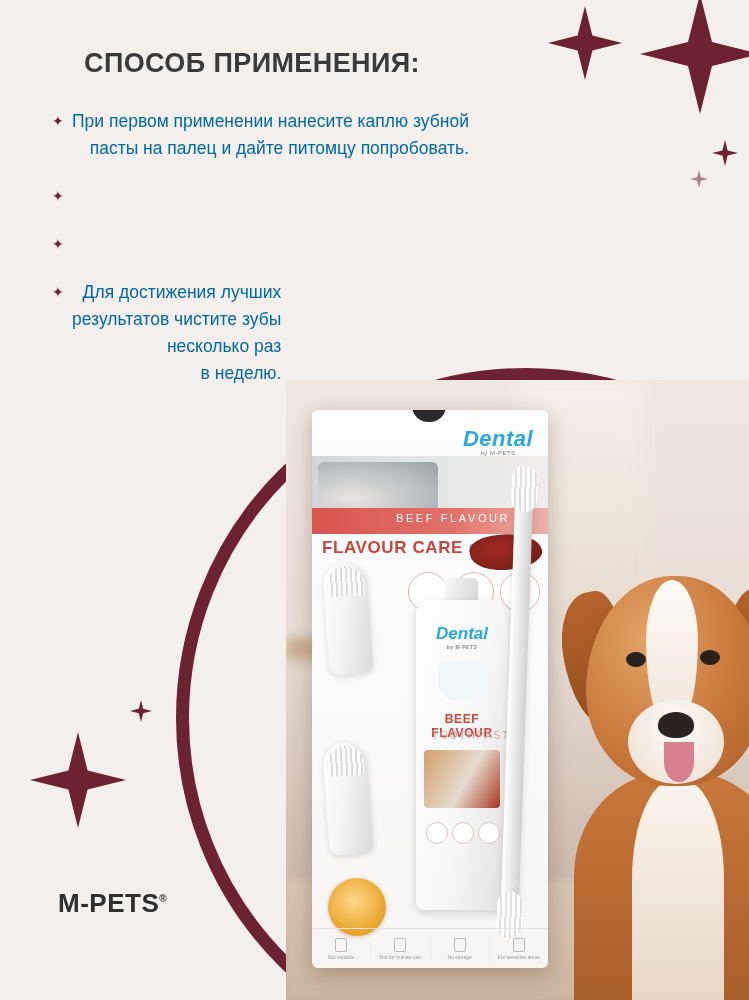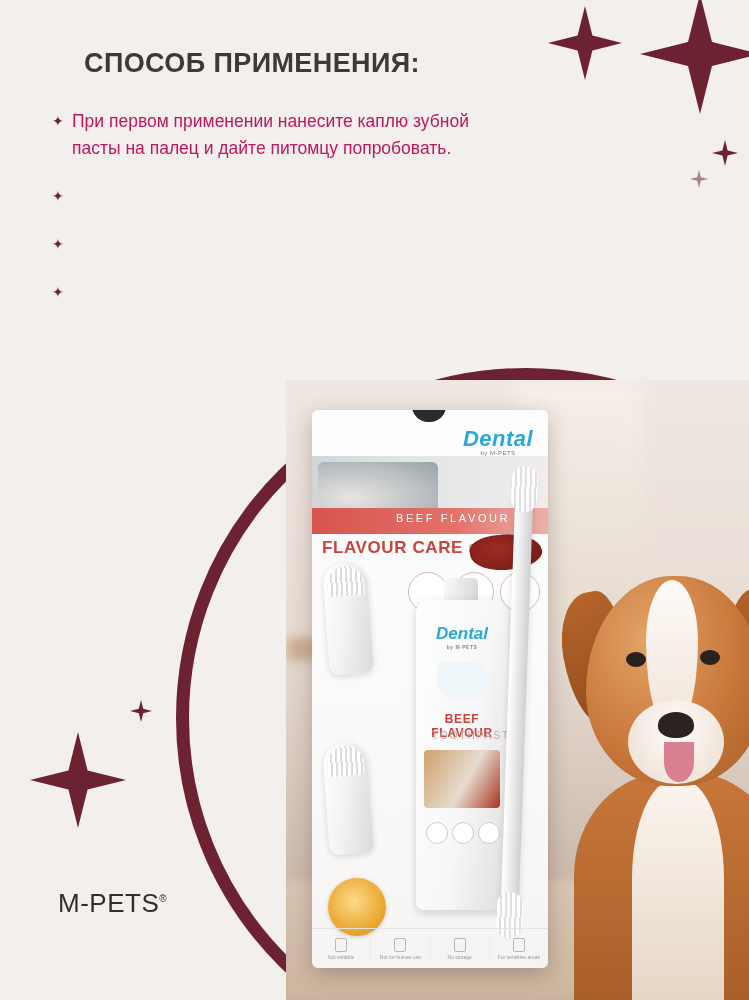--- a/index.html
+++ b/index.html
@@ -69,22 +69,23 @@
     width: 22px;
     color: #6d2232;
     font-size: 14px;
     line-height: 27px;
     text-align: left;
     padding-left: 2px;
   }
   .step-text {
     font-size: 17.5px;
     line-height: 27px;
-    color: #be185d;
+    color: #0369a1;
     white-space: pre-line;
+    text-align: right;
   }
 
   
   #ring {
     position: absolute;
     width: 700px; height: 700px;
     left: 176px; top: 368px;
     border-radius: 50%;
     border: 13px solid #6d2232;
     background: transparent;
@@ -353,21 +354,21 @@
   }
   .footer-cell:last-child { border-right: none; }
   .footer-glyph {
     display: block; width: 12px; height: 14px; margin: 0 auto 2px;
     border: 1px solid #b9b9b9; border-radius: 2px;
   }
 
   
   #brand {
     position: absolute; left: 58px; top: 888px;
-    font-size: 26px; font-weight: normal; color: #2f2f2f;
+    font-size: 26px; font-weight: bold; color: #2f2f2f;
     letter-spacing: .5px;
   }
   #brand sup { font-size: 10px; vertical-align: super; }
 </style>
 </head>
 <body>
 
 <div id="page">
 
   <div class="star star-4" id="star-top-right-big"></div>
@@ -390,20 +391,24 @@
     <div class="step">
       <span class="bullet">✦</span>
     </div>
 
     <div class="step">
       <span class="bullet">✦</span>
     </div>
 
     <div class="step">
       <span class="bullet">✦</span>
+      <span class="step-text">Для достижения лучших
+результатов чистите зубы
+несколько раз
+в неделю.</span>
     </div>
 
   </div>
 
   <div id="ring"></div>
 
   <div id="photo">
     <div class="bg-wall"></div>
     <div class="bg-window"></div>
     <div class="bg-shelf"></div>

